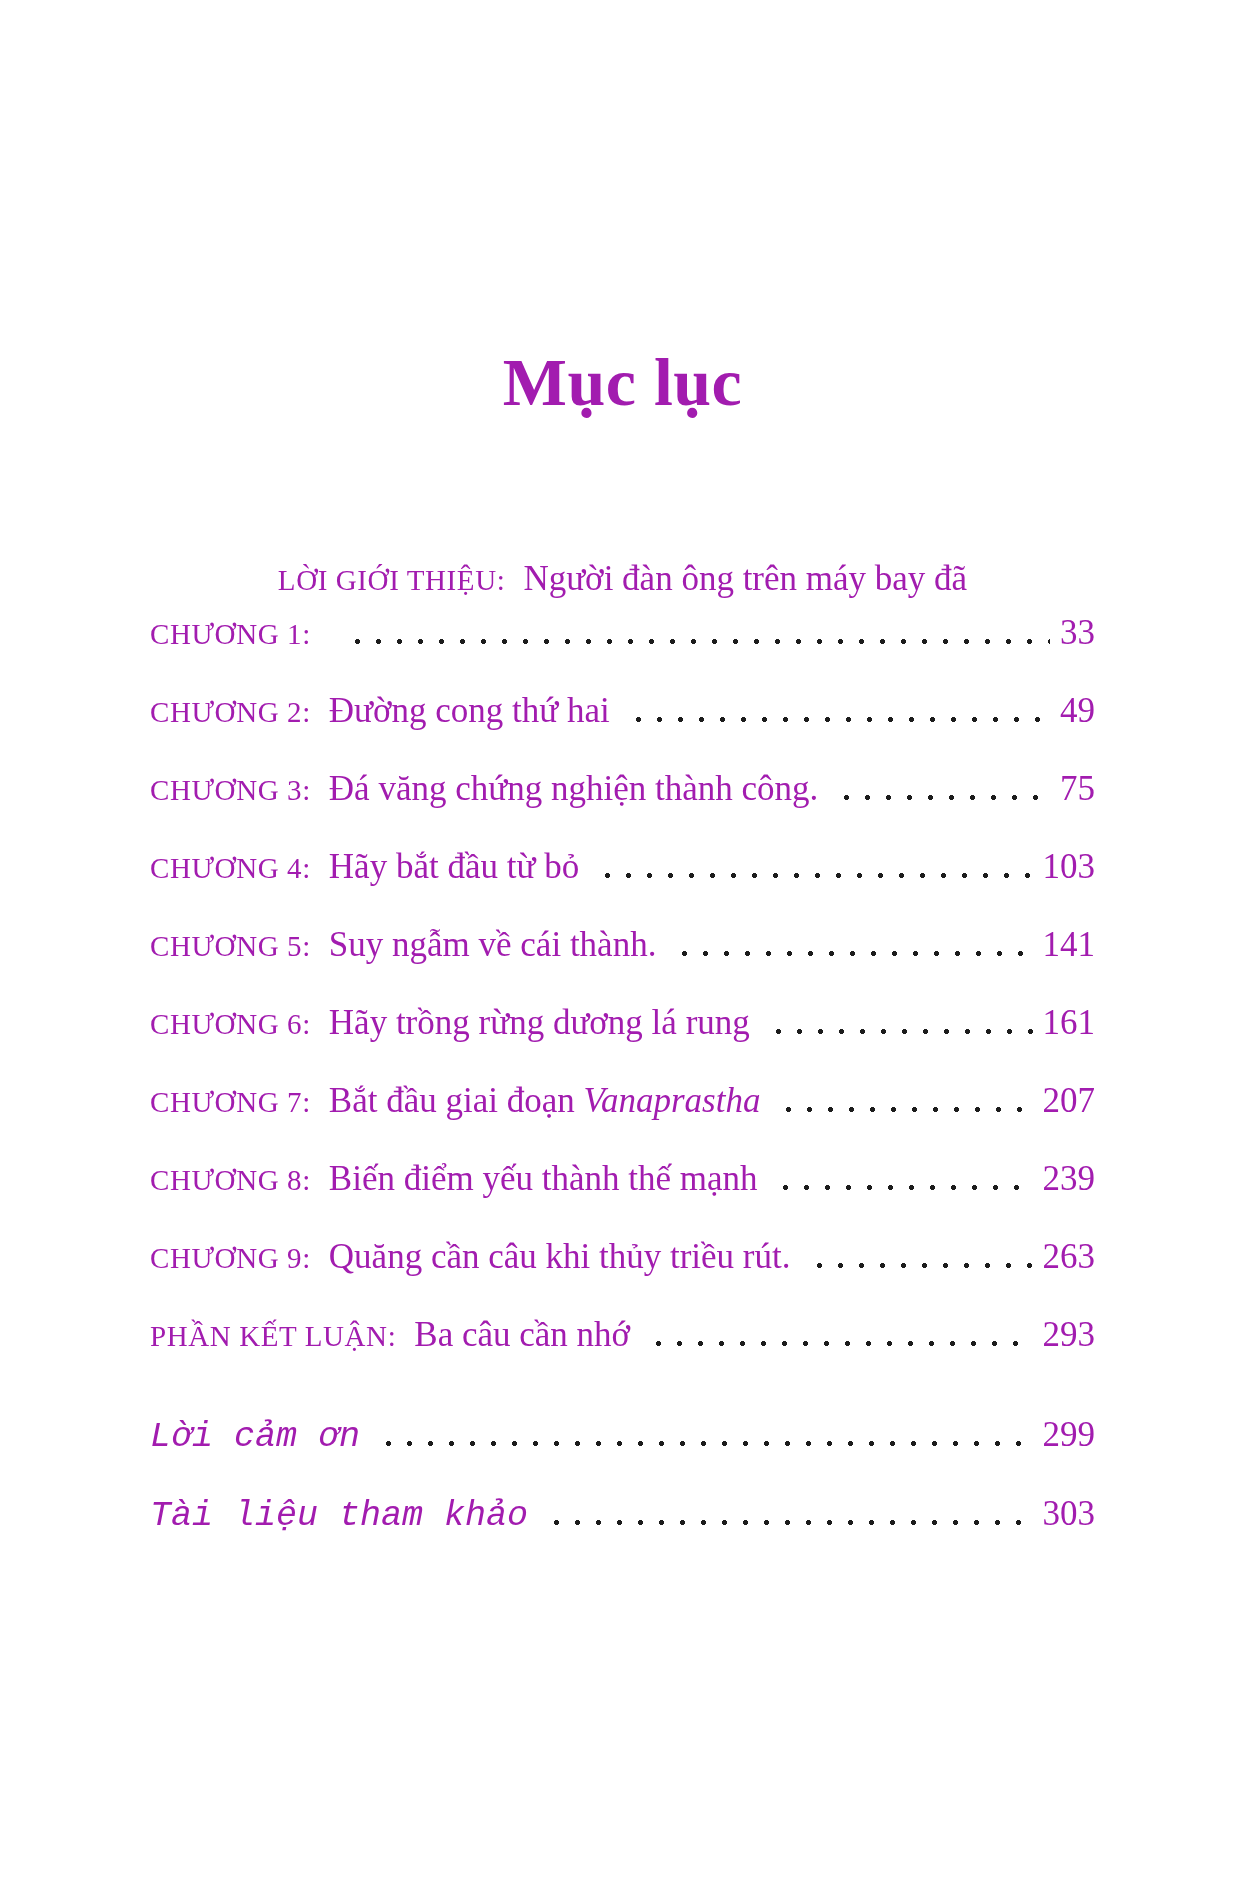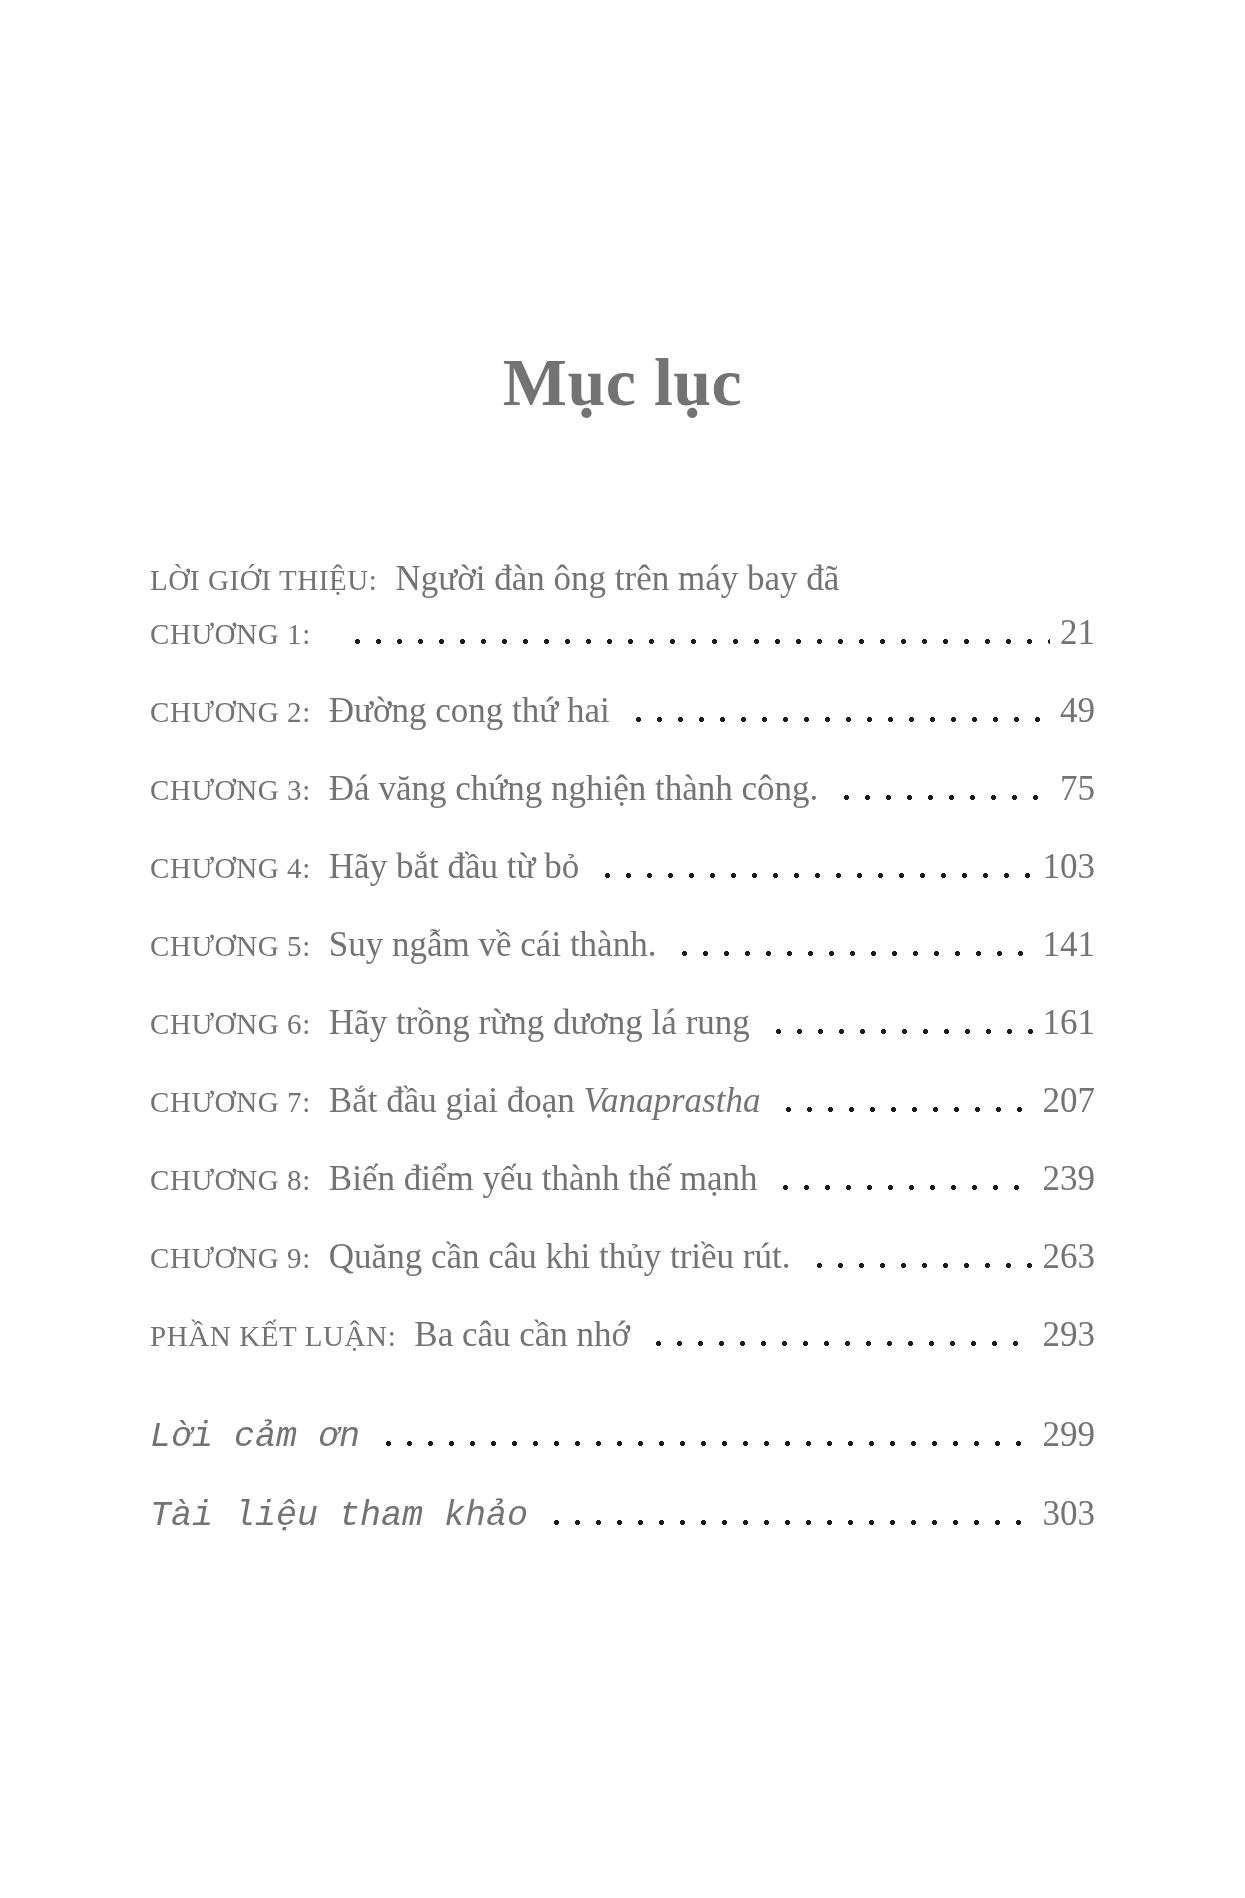--- a/index.html
+++ b/index.html
@@ -5,21 +5,21 @@
   html, body {
     margin: 0;
     padding: 0;
     background: #ffffff;
   }
   .sheet {
     position: relative;
     width: 1245px;
     height: 1898px;
     background: #ffffff;
-    color: #737373;
+    color: #a21caf;
     font-family: "Liberation Serif", "DejaVu Serif", serif;
     overflow: hidden;
   }
   .content {
     position: absolute;
     left: 150px;
     top: 0;
     width: 945px;
   }
   .page-title {
@@ -34,20 +34,21 @@
   .toc {
     margin-top: 139px;
   }
   .row {
     display: flex;
     align-items: baseline;
     font-size: 35px;
     line-height: 42px;
     margin-bottom: 35px;
     white-space: nowrap;
+    justify-content: center;
   }
   .row.tight {
     margin-bottom: 11px;
   }
   .lbl {
     font-size: 29px;
     letter-spacing: 0.6px;
     margin-right: 18px;
     flex: 0 0 auto;
   }
@@ -93,21 +94,21 @@
     <div class="toc">
 
       <div class="row tight">
         <span class="lbl">LỜI GIỚI THIỆU:</span>
         <span class="ttl">Người đàn ông trên máy bay đã</span>
       </div>
 
       <div class="row">
         <span class="lbl">CHƯƠNG 1:</span>
         <span class="leader"></span>
-        <span class="pg">21</span>
+        <span class="pg">33</span>
       </div>
 
       <div class="row">
         <span class="lbl">CHƯƠNG 2:</span>
         <span class="ttl">Đường cong thứ hai</span>
         <span class="leader"></span>
         <span class="pg">49</span>
       </div>
 
       <div class="row">

